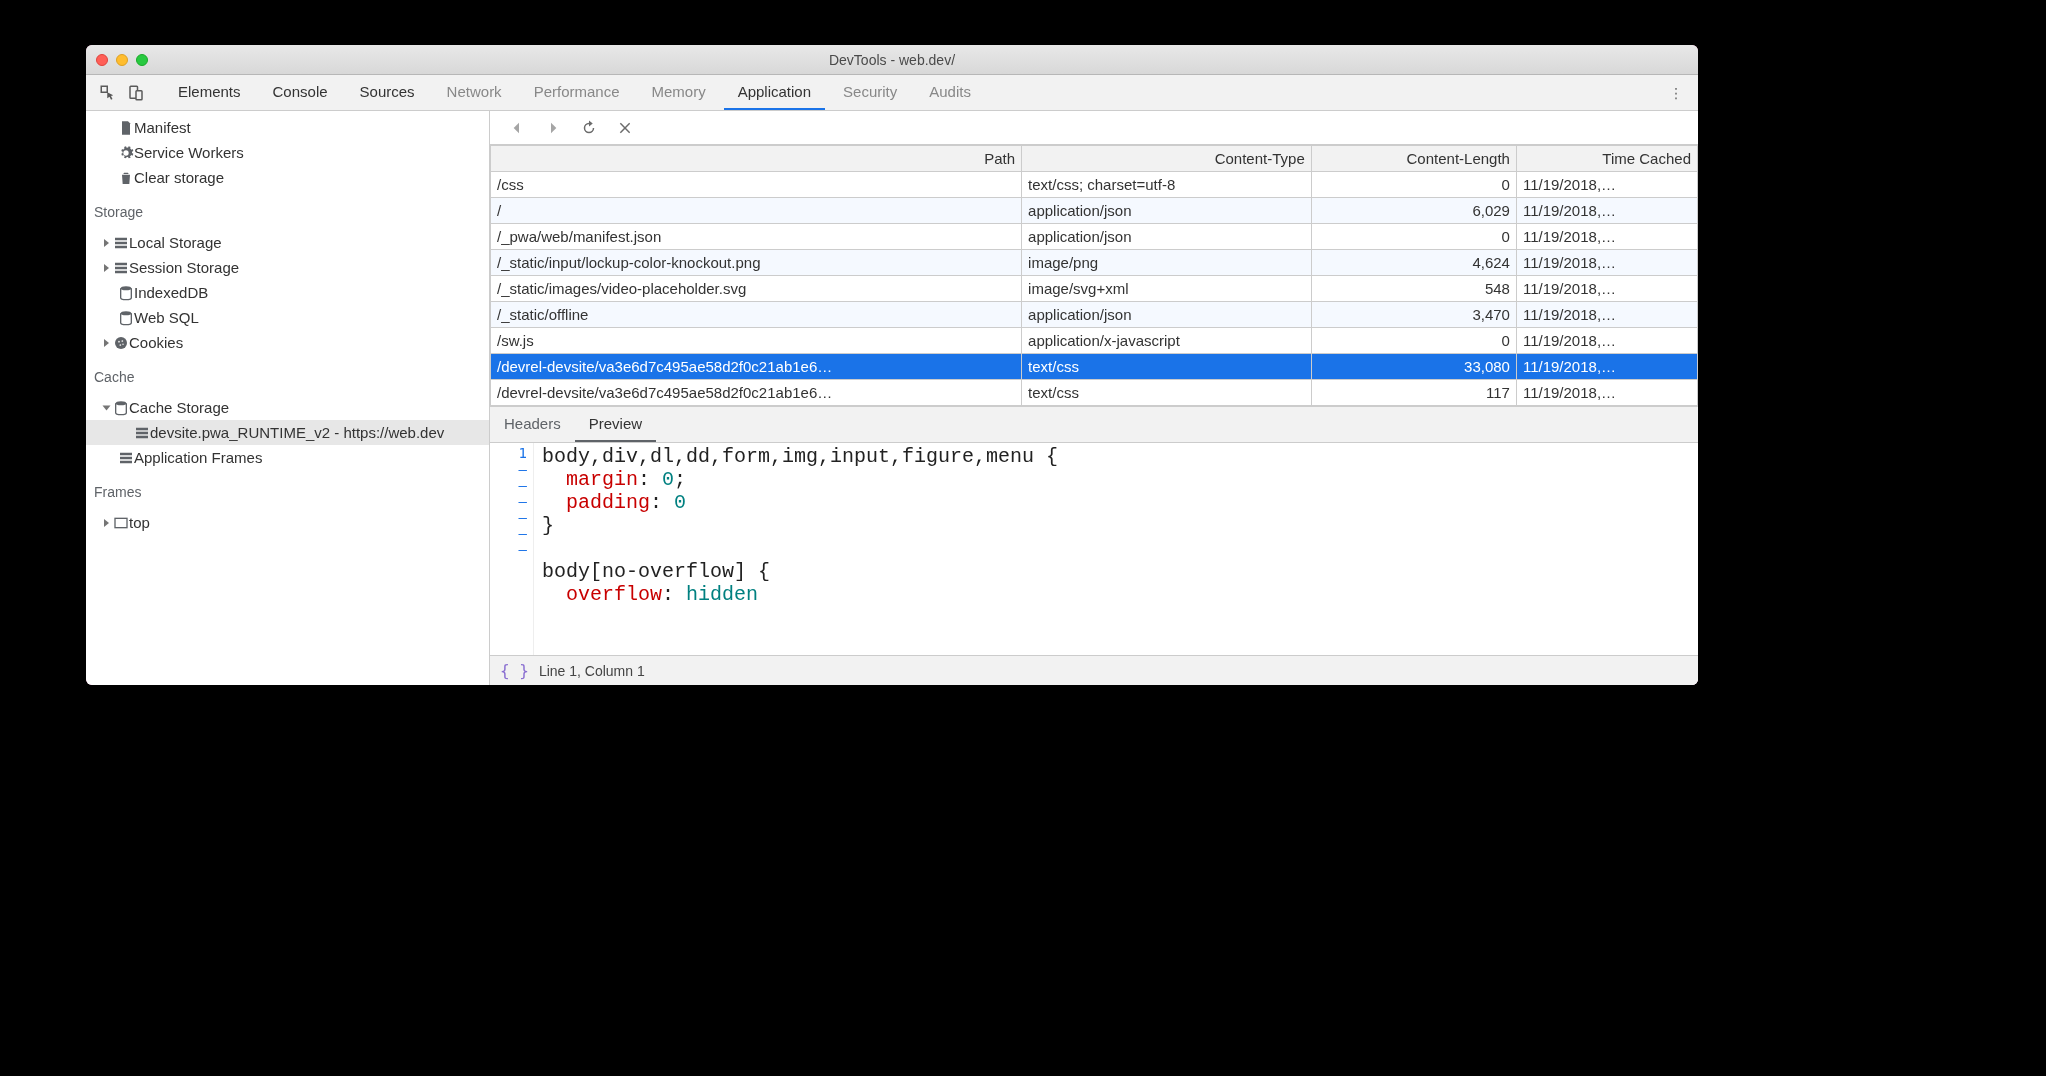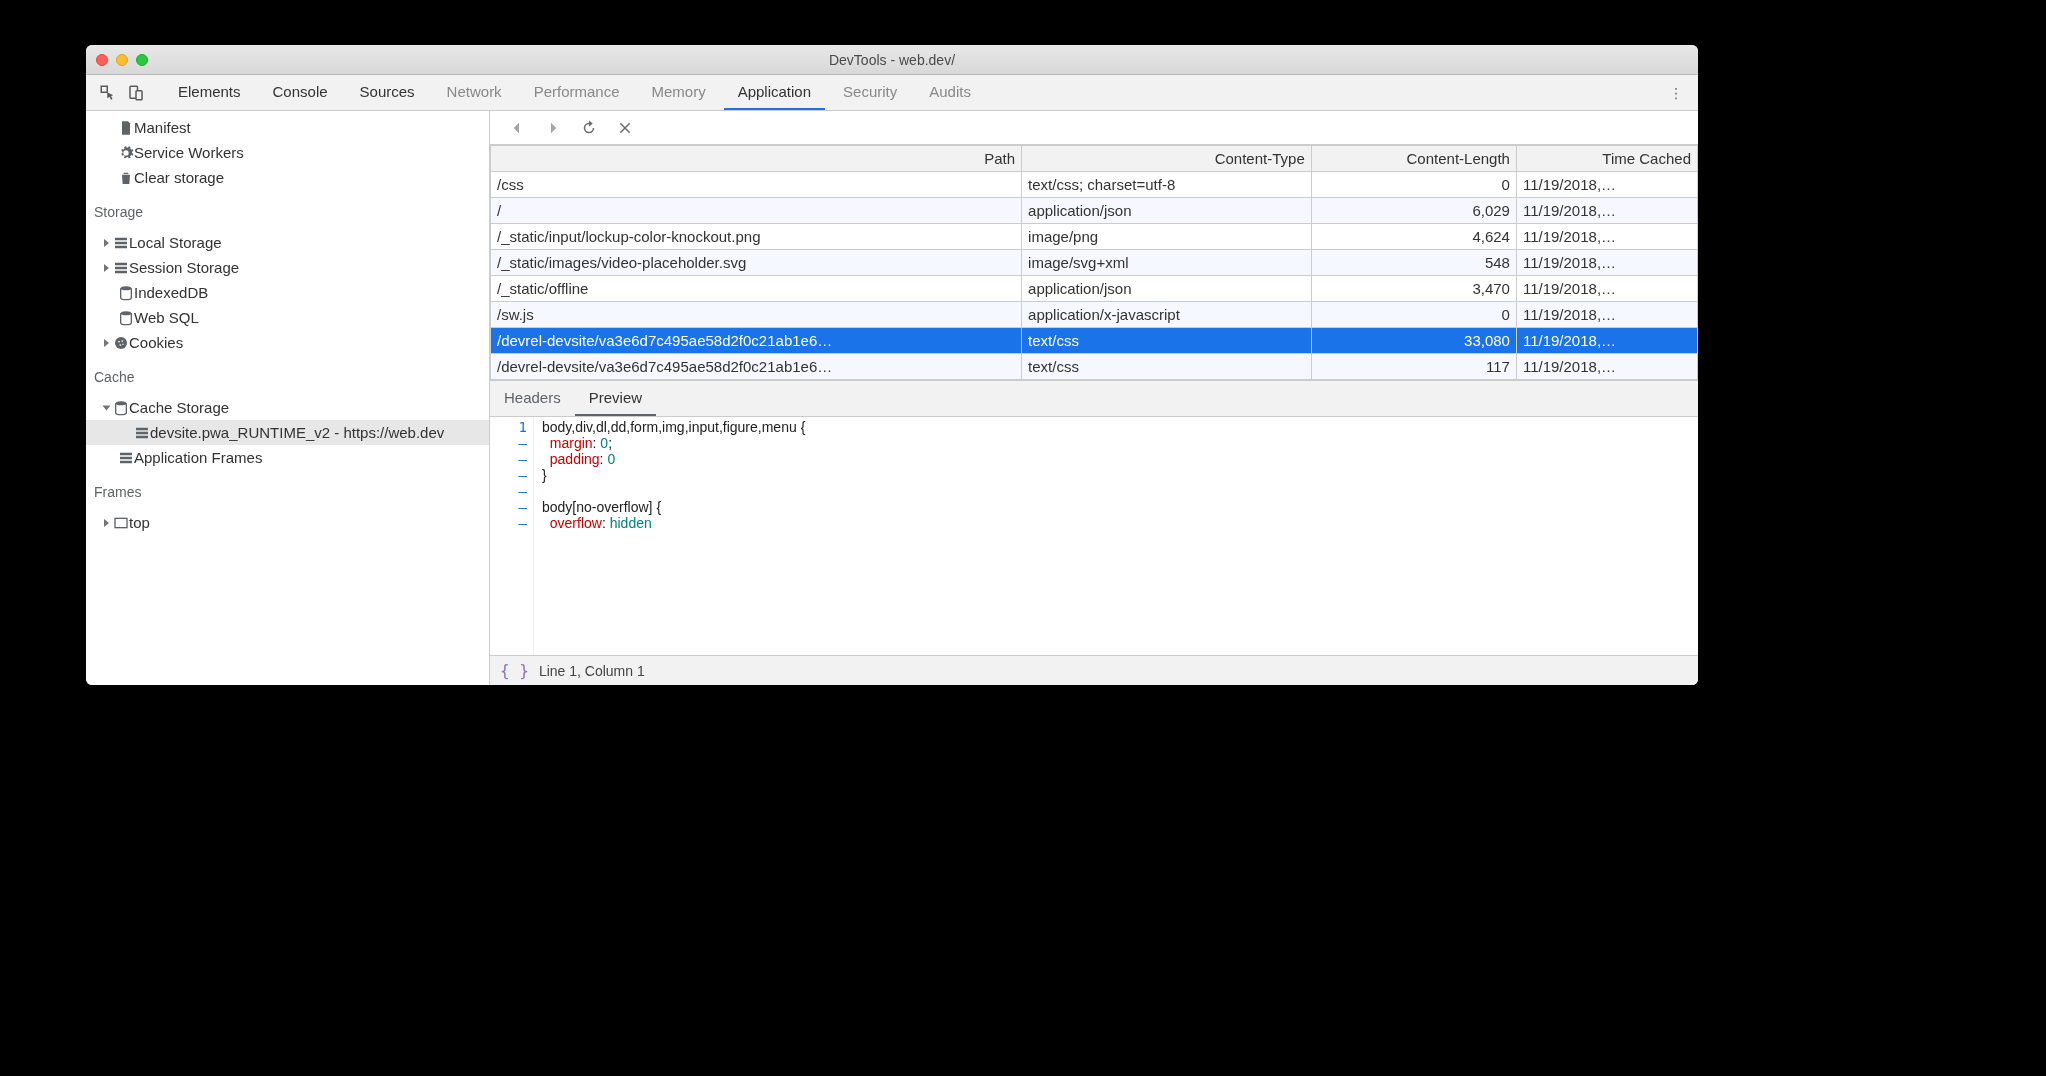--- a/index.html
+++ b/index.html
@@ -116,21 +116,21 @@
   
   .preview { display:flex; flex:1; min-height:0; overflow:hidden; }
   .gutter {
     width: 44px; background:#fff; text-align:right; padding: 2px 6px 2px 0;
     font-family: Menlo, Consolas, monospace; font-size:14px; color:#888;
     border-right:1px solid #eee;
   }
   .gutter .ln1 { color:#1a73e8; }
   .gutter .ln  { color:#1a73e8; }
   .code {
-    padding: 2px 8px; font-family: Liberation Sans, sans-serif; font-size:14px; color:#222;
+    padding: 2px 8px; font-family: Liberation Mono, monospace; font-size:20px; color:#222;
     white-space: pre;
   }
   .code .sel { color:#222; }
   .code .prop { color:#c80000; }
   .code .val  { color:#008080; }
   
   .status {
     height: 30px; border-top:1px solid #ccc; background:#f2f2f2;
     display:flex; align-items:center; gap:10px; padding:0 10px;
     font-size:14px; color:#444;
@@ -352,20 +352,26 @@
                 <td class="num">0</td>
                 <td>11/19/2018,…</td>
               </tr>
               <tr>
                 <td>/</td>
                 <td>application/json</td>
                 <td class="num">6,029</td>
                 <td>11/19/2018,…</td>
               </tr>
               <tr>
+                <td>/_pwa/web/manifest.json</td>
+                <td>application/json</td>
+                <td class="num">0</td>
+                <td>11/19/2018,…</td>
+              </tr>
+              <tr>
                 <td>/_static/input/lockup-color-knockout.png</td>
                 <td>image/png</td>
                 <td class="num">4,624</td>
                 <td>11/19/2018,…</td>
               </tr>
               <tr>
                 <td>/_static/images/video-placeholder.svg</td>
                 <td>image/svg+xml</td>
                 <td class="num">548</td>
                 <td>11/19/2018,…</td>

